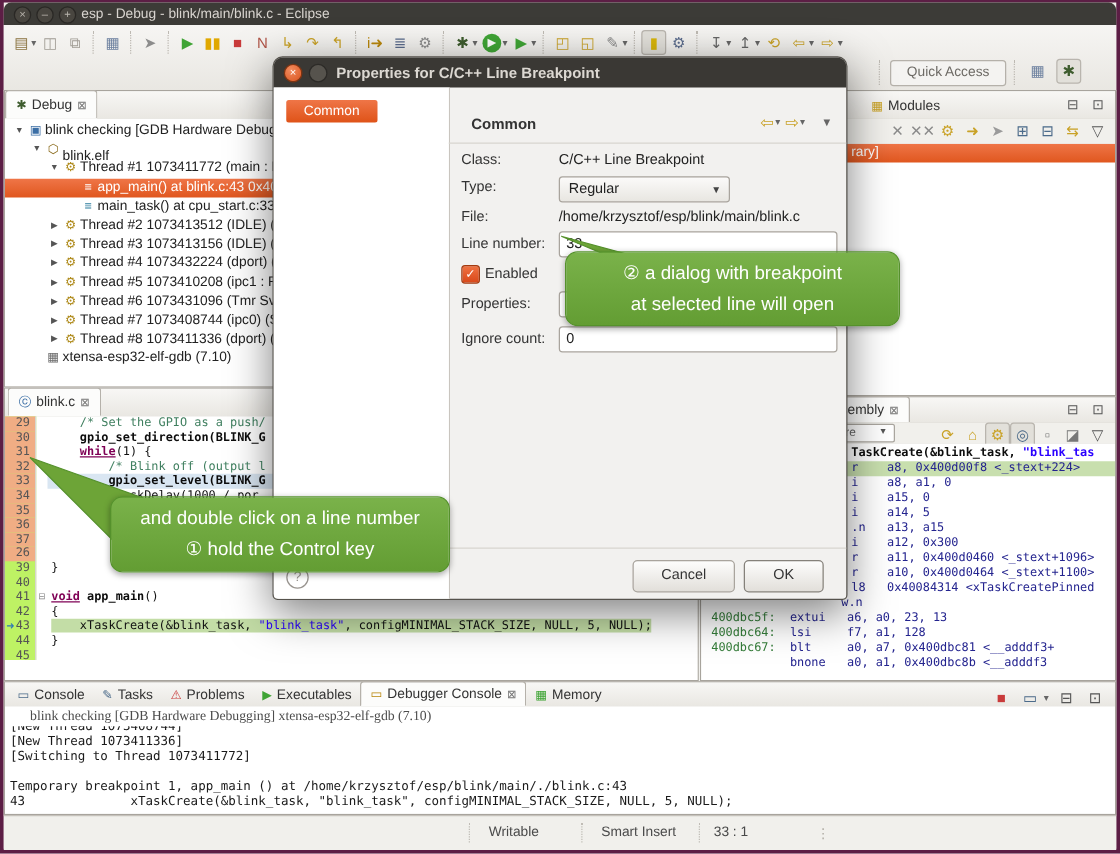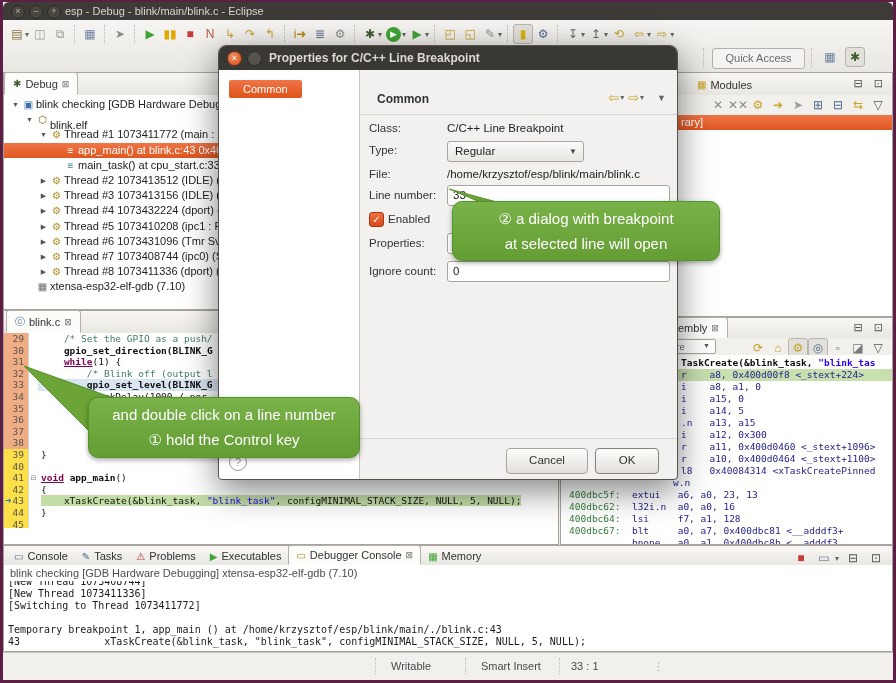--- a/index.html
+++ b/index.html
@@ -41,21 +41,21 @@
   #debug-body{top:22px;}
   .trow{height:15.2px;line-height:15.2px;font-size:11px;color:#222;white-space:nowrap;
         display:flex;align-items:center;}
   .trow.sel{background:linear-gradient(#ef7547,#e0571f);color:#fff;}
   .tarrow{display:inline-block;width:11px;font-size:7px;color:#555;text-align:center;flex:0 0 11px;}
   .trow.sel .tarrow{color:#fff;}
   .ticon{display:inline-block;width:15px;font-size:10px;text-align:center;flex:0 0 15px;}
   
   #editor-panel{left:0;top:308px;width:556px;height:235px;}
   #editor-body{top:22px;}
-  #gutter{position:absolute;left:0;top:0;bottom:16px;width:24px;background:#fde047;border-right:1px solid #d8d5d0;}
+  #gutter{position:absolute;left:0;top:0;bottom:16px;width:24px;background:#bef264;border-right:1px solid #d8d5d0;}
   .gnum{height:11.6px;line-height:11.6px;font-family:"DejaVu Sans Mono",monospace;font-size:9.5px;
         color:#555;text-align:right;padding-right:4px;}
   .gnum.s{background:#f0ad84;}
   #foldcol{position:absolute;left:25px;top:0;bottom:0;width:9px;}
   .fold{height:11.6px;line-height:11.6px;font-size:7px;color:#888;text-align:center;}
   #code{position:absolute;left:34px;top:0;right:0;bottom:0;}
   .cline{height:11.6px;line-height:11.6px;font-family:"DejaVu Sans Mono",monospace;font-size:9.5px;
          white-space:pre;padding-left:3px;}
   .cline.hlblue{background:#d9e6f2;}
   .hlg{background:#c3dda6;}
@@ -91,21 +91,21 @@
   .d-s{color:#2a00ff;font-weight:bold;}
   
   #console-panel{left:0;top:543px;width:890px;height:107px;}
   #console-tabs{position:absolute;left:0;right:0;top:0;height:19px;background:linear-gradient(#f8f7f5,#e9e7e2);
                 border-bottom:1px solid #c6c2bb;display:flex;align-items:flex-end;padding-left:3px;}
   .ctab{display:inline-flex;align-items:center;gap:4px;height:18px;padding:0 7px;font-size:11px;color:#333;}
   .ctab.active{background:#fcfcfb;border:1px solid #b5b1aa;border-bottom:1px solid #fcfcfb;border-radius:3px 3px 0 0;}
   .ctab .cti{font-size:10px;}
   #console-icons{position:absolute;right:6px;top:2px;display:flex;align-items:center;gap:3px;}
   #console-body{position:absolute;left:0;right:0;top:19px;bottom:0;background:#fff;overflow:hidden;}
-  #console-header{font-size:11px;color:#4c4c4c;padding:2px 4px 0 6px;height:14px;}
+  #console-header{font-size:11px;color:#4c4c4c;padding:2px 4px 0 20px;height:14px;font-family:Liberation Serif, serif;}
   #console-textwrap{position:absolute;left:4px;right:0;top:16px;bottom:0;overflow:hidden;}
   #console-text{margin:-5px 0 0 0;font-family:"DejaVu Sans Mono",monospace;font-size:10px;line-height:12px;color:#1a1a1a;}
   
   #statusbar{position:absolute;left:0;top:650px;width:890px;height:27px;background:#f1f0ec;
              border-top:1px solid #c6c2bb;font-size:11px;color:#4a4a4a;}
   .sbtext{position:absolute;top:7px;}
   .sbsep{position:absolute;top:5px;height:16px;border-left:1px dotted #c0bcb5;}
   
   #dialog{position:absolute;left:218px;top:45px;width:460px;height:435px;z-index:50;
           background:#f2f1ef;border:1px solid #55524c;border-radius:8px 8px 4px 4px;
@@ -334,21 +334,21 @@
         <div id="gutter">
             <div class="gnum s">29</div>
             <div class="gnum s">30</div>
             <div class="gnum s">31</div>
             <div class="gnum s">32</div>
             <div class="gnum s">33</div>
             <div class="gnum s">34</div>
             <div class="gnum s">35</div>
             <div class="gnum s">36</div>
             <div class="gnum s">37</div>
-            <div class="gnum s">38</div>
+            <div class="gnum s">26</div>
             <div class="gnum">39</div>
             <div class="gnum">40</div>
             <div class="gnum">41</div>
             <div class="gnum">42</div>
             <div class="gnum">43</div>
             <div id="pc-marker" style="top: 162.4px;">➜</div>
             <div class="gnum">44</div>
             <div class="gnum">45</div>
           </div>
         <div id="foldcol">
@@ -419,21 +419,20 @@
           <div class="drow" style="padding-left: 120px;"><span class="d-i">i    a8, a1, 0</span></div>
           <div class="drow" style="padding-left: 120px;"><span class="d-i">i    a15, 0</span></div>
           <div class="drow" style="padding-left: 120px;"><span class="d-i">i    a14, 5</span></div>
           <div class="drow" style="padding-left: 120px;"><span class="d-i">.n   a13, a15</span></div>
           <div class="drow" style="padding-left: 120px;"><span class="d-i">i    a12, 0x300</span></div>
           <div class="drow" style="padding-left: 120px;"><span class="d-i">r    a11, 0x400d0460 &lt;_stext+1096&gt;</span></div>
           <div class="drow" style="padding-left: 120px;"><span class="d-i">r    a10, 0x400d0464 &lt;_stext+1100&gt;</span></div>
           <div class="drow" style="padding-left: 120px;"><span class="d-i">l8   0x40084314 &lt;xTaskCreatePinned</span></div>
           <div class="drow" style="padding-left: 112px;"><span class="d-i">w.n</span></div>
           <div class="drow" style="padding-left: 8px;"><span class="d-a">400dbc5f:</span><span class="d-i">  extui   a6, a0, 23, 13</span></div>
-          <div class="drow" style="padding-left: 8px;"><span class="d-a">400dbc62:</span><span class="d-i">  l32i.n  a0, a0, 16</span></div>
           <div class="drow" style="padding-left: 8px;"><span class="d-a">400dbc64:</span><span class="d-i">  lsi     f7, a1, 128</span></div>
           <div class="drow" style="padding-left: 8px;"><span class="d-a">400dbc67:</span><span class="d-i">  blt     a0, a7, 0x400dbc81 &lt;__adddf3+</span></div>
           <div class="drow" style="padding-left: 8px;"><span class="d-i">           bnone   a0, a1, 0x400dbc8b &lt;__adddf3</span></div>
         </div>
     </div>
 
     <div id="console-panel" class="panel">
       <div id="console-tabs">
           <div class="ctab">
             <span class="cti" style="color: rgb(76, 107, 138);">▭</span>

